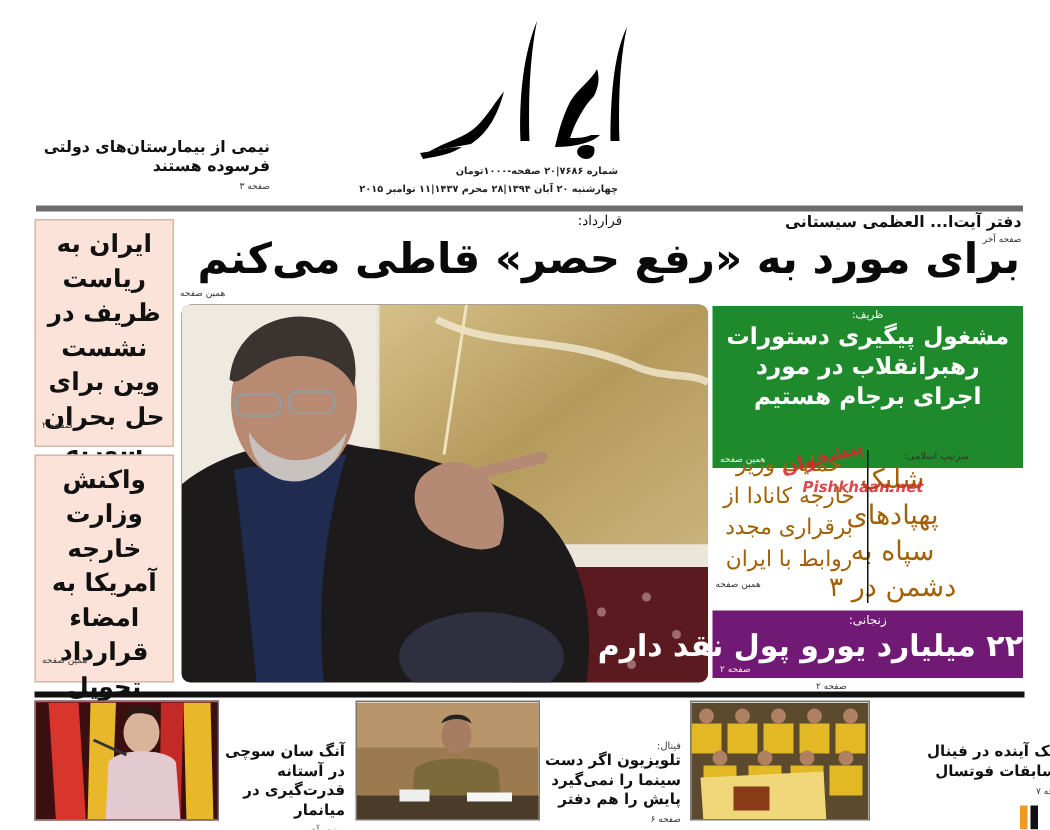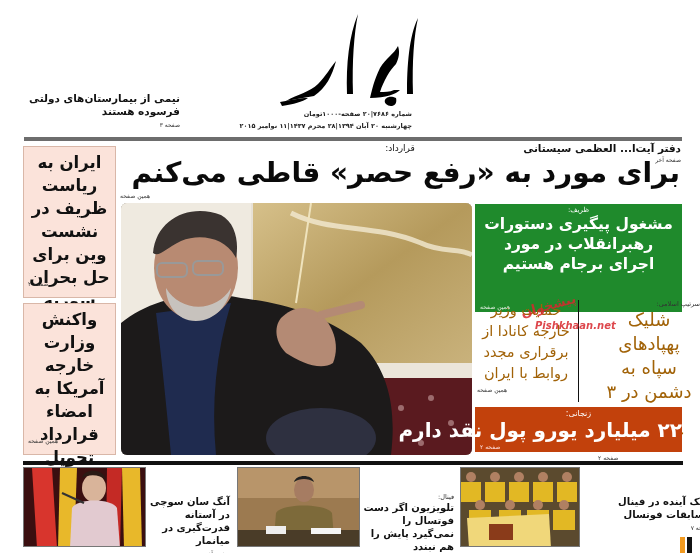--- a/index.html
+++ b/index.html
@@ -29,21 +29,21 @@
   .green-box { left: 475px; top: 204px; width: 207px; height: 108px; background: #1f8a2c; color: #fff; text-align: center; }
   .green-box .kick { font-size: 7px; margin-top: 2px; }
   .green-box .title { font-weight: bold; font-size: 15.5px; line-height: 20px; }
   .green-box .page-ref { position: absolute; left: 5px; bottom: 2px; color: #e8f2e8; }
 
   
   .col-text { font-weight: normal; font-size: 14.5px; line-height: 21px; text-align: center; color: #a16207; }
   .big-col { font-size: 18px; line-height: 24px; }
 
   
-  .red-box { left: 475px; top: 407px; width: 207px; height: 45px; background: #c2410c; color: #fff; text-align: center; }
+  .red-box { left: 475px; top: 407px; width: 207px; height: 45px; background: #701a75; color: #fff; text-align: center; }
   .red-box .kick { font-size: 8px; margin-top: 2px; }
   .red-box .title { font-weight: bold; font-size: 20px; line-height: 24px; white-space: nowrap; }
   .red-box .page-ref { position: absolute; left: 5px; bottom: 2px; color: #ffe3e3; }
 
   
   .rule-black { height: 4px; background: #111; }
   .bottom-item-img { border: 1px solid #777; overflow: hidden; }
   .bottom-title { font-weight: bold; font-size: 10px; line-height: 13px; text-align: right; color: #111; }
 
   .watermark { color: #d8282e; font-weight: bold; font-style: italic; font-size: 10px; opacity: 0.85; direction: ltr; }
@@ -130,21 +130,21 @@
     <ellipse cx="200" cy="235" rx="55" ry="30" fill="#2e3040"></ellipse>
   </svg>
 </div>
 
 <div class="abs green-box">
   <div class="kick">ظریف:</div>
   <div class="title" style="padding:0 6px;">مشغول پیگیری دستورات رهبرانقلاب در مورد اجرای برجام هستیم</div>
   <div class="page-ref">همین صفحه</div>
 </div>
 
-<div class="abs" style="left:598px; top:300px; width:102px;">
+<div class="abs" style="left:544px; top:300px; width:102px;">
   <div class="page-ref" style="font-size:6.5px;">سرتیپ اسلامی:</div>
   <div class="col-text big-col">شلیک پهپادهای سپاه به دشمن در ۳ هزار کیلومتری</div>
   <div class="page-ref" style="text-align:left; margin-top:2px;">صفحه ۲</div>
 </div>
 <div class="abs" style="left:578px; top:300px; width:1px; height:102px; background:#111;"></div>
 
 <div class="abs" style="left:477px; top:300px; width:98px;">
   <div class="col-text">حمایت وزیر خارجه کانادا از برقراری مجدد روابط با ایران</div>
   <div class="page-ref" style="text-align:left; margin-top:2px;">همین صفحه</div>
 </div>
@@ -185,21 +185,21 @@
     <ellipse cx="68" cy="22" rx="10" ry="12" fill="#a67c62"></ellipse>
     <path d="M58 14 C60 6 76 6 78 14 C72 10 64 10 58 14 Z" fill="#222"></path>
     <path d="M40 45 C45 35 90 35 96 45 L98 70 L38 70 Z" fill="#7d6a3a"></path>
     <rect x="0" y="62" width="123" height="18" fill="#4a3c28"></rect>
     <rect x="30" y="58" width="20" height="8" fill="#eee"></rect>
     <rect x="75" y="60" width="30" height="6" fill="#f5f5f5"></rect>
   </svg>
 </div>
 <div class="abs" style="left:362px; top:493px; width:92px;">
   <div class="page-ref" style="font-size:6.5px;">فینال:</div>
-  <div class="bottom-title">تلویزیون اگر دست فوتسال را نمی‌گیرد پایش را هم نبندد</div>
+  <div class="bottom-title">تلویزیون اگر دست سینما را نمی‌گیرد پایش را هم دفتر</div>
   <div class="page-ref" style="margin-top:3px;">صفحه ۶</div>
 </div>
 
 <div class="abs bottom-item-img" style="left:460px; top:467px; width:120px; height:80px;">
   <svg width="120" height="80" viewBox="0 0 120 80">
     <rect width="120" height="80" fill="#5b4a2e"></rect>
     <g fill="#e2b824">
       <rect x="2" y="14" width="20" height="20"></rect>
         <rect x="26" y="14" width="20" height="20"></rect>
       <rect x="50" y="14" width="20" height="20"></rect>

